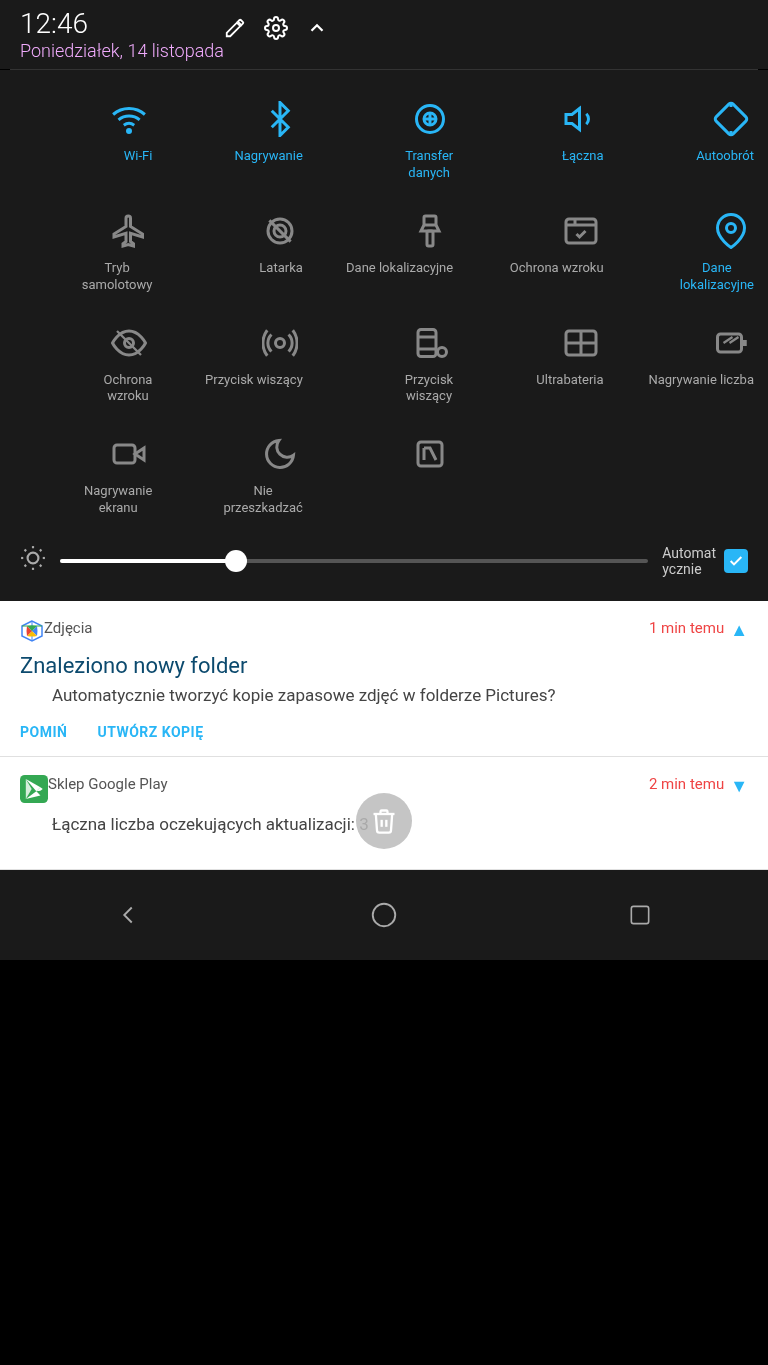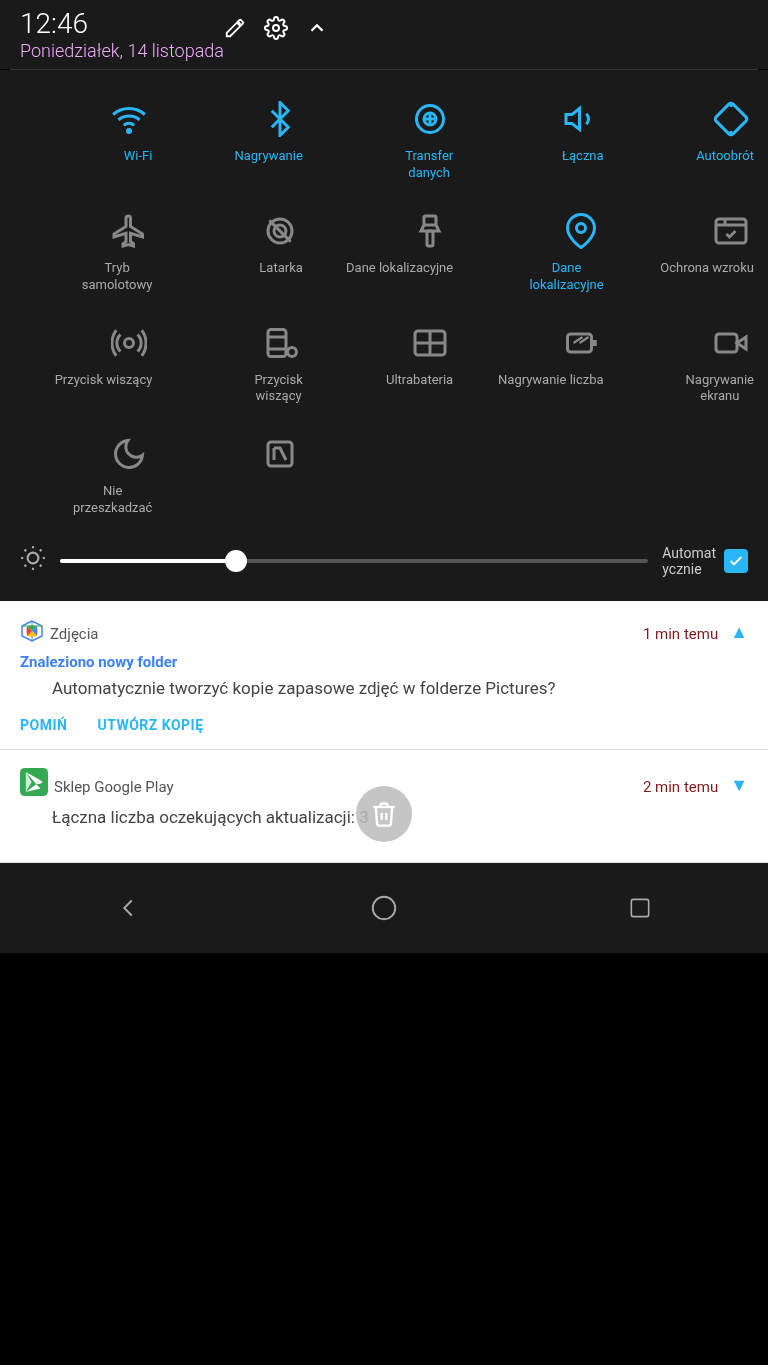--- a/index.html
+++ b/index.html
@@ -169,46 +169,46 @@
     }
 
     
     .notif-card {
       background: #fff;
       padding: 18px 20px 16px 20px;
       border-bottom: 1px solid #e0e0e0;
     }
     .notif-header {
       display: flex;
-      align-items: flex-end;
-      gap: 6px;
+      align-items: flex-start;
+      gap: 0;
       margin-bottom: 10px;
     }
     .notif-app-icon {
       width: 24px;
       height: 24px;
     }
     .notif-app-name {
       font-size: 15px;
       color: #555;
       flex: 1;
     }
     .notif-time {
       font-size: 15px;
-      color: #7f1d1d;
+      color: #ef4444;
     }
     .notif-chevron {
       font-size: 18px;
       color: #29b6f6;
       margin-left: 6px;
     }
     .notif-title {
-      font-size: 15px;
-      font-weight: bold;
-      color: #3b82f6;
+      font-size: 22px;
+      font-weight: normal;
+      color: #0c4a6e;
       margin-bottom: 6px;
     }
     .notif-body {
       font-size: 17px;
       color: #444;
       line-height: 1.4;
       margin-bottom: 16px;
       margin-left: 32px;
     }
     .notif-actions {
@@ -387,43 +387,53 @@
         <svg viewBox="0 0 24 24" fill="none" stroke="#888" stroke-width="2">
           <rect x="8" y="2" width="8" height="6" rx="1"></rect>
           <path d="M8 8l-2 4h12l-2-4"></path>
           <rect x="10" y="12" width="4" height="10" rx="1"></rect>
         </svg>
       </div>
       <div class="qs-label">Dane
 lokalizacyjne</div>
     </div>
 
-    <div class="qs-item qs-active">
-      <div class="qs-icon">
-        <svg viewBox="0 0 24 24" fill="none" stroke="#29b6f6" stroke-width="2">
-          <path d="M21 10c0 7-9 13-9 13s-9-6-9-13a9 9 0 0 1 18 0z"></path>
-          <circle cx="12" cy="10" r="3"></circle>
-        </svg>
-      </div>
-      <div class="qs-label">Dane<br>lokalizacyjne</div>
-    </div>
-
     <div class="qs-item qs-inactive">
       <div class="qs-icon">
         <svg viewBox="0 0 24 24" fill="none" stroke="#888" stroke-width="2">
           <rect x="2" y="4" width="20" height="16" rx="2"></rect>
           <line x1="2" y1="8" x2="22" y2="8"></line>
           <line x1="8" y1="4" x2="8" y2="8"></line>
           <polyline points="9 14 11 16 15 12"></polyline>
         </svg>
       </div>
       <div class="qs-label">Ochrona
 wzroku</div>
     </div>
 
+    <div class="qs-item qs-active">
+      <div class="qs-icon">
+        <svg viewBox="0 0 24 24" fill="none" stroke="#29b6f6" stroke-width="2">
+          <path d="M21 10c0 7-9 13-9 13s-9-6-9-13a9 9 0 0 1 18 0z"></path>
+          <circle cx="12" cy="10" r="3"></circle>
+        </svg>
+      </div>
+      <div class="qs-label">Dane<br>lokalizacyjne</div>
+    </div>
+
+    <div class="qs-item qs-inactive">
+      <div class="qs-icon">
+        <svg viewBox="0 0 24 24" fill="none" stroke="#888" stroke-width="2">
+          <path d="M1 12s4-8 11-8 11 8 11 8-4 8-11 8-11-8-11-8z"></path>
+          <circle cx="12" cy="12" r="3"></circle>
+          <line x1="4" y1="4" x2="20" y2="20" stroke-width="1.5"></line>
+        </svg>
+      </div>
+      <div class="qs-label">Ochrona<br>wzroku</div>
+    </div>
 
     <div class="qs-item qs-inactive">
       <div class="qs-icon">
         <svg viewBox="0 0 24 24" fill="none" stroke="#888" stroke-width="2">
           <circle cx="12" cy="12" r="3"></circle>
           <path d="M6.3 6.3a8 8 0 0 0 0 11.4"></path>
           <path d="M17.7 6.3a8 8 0 0 1 0 11.4"></path>
           <path d="M3.5 3.5a14 14 0 0 0 0 17"></path>
           <path d="M20.5 3.5a14 14 0 0 1 0 17"></path>
         </svg>

